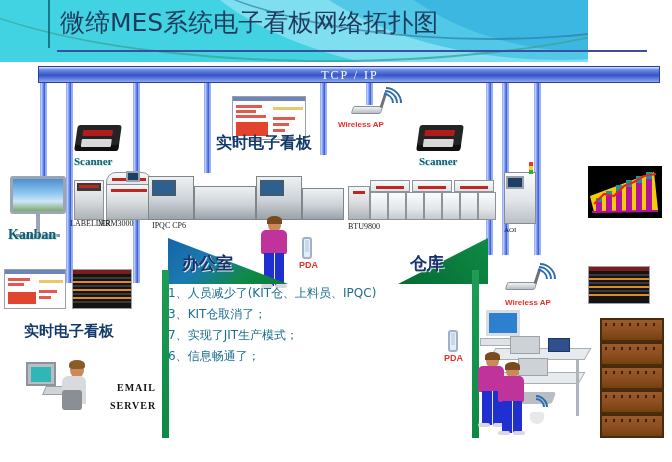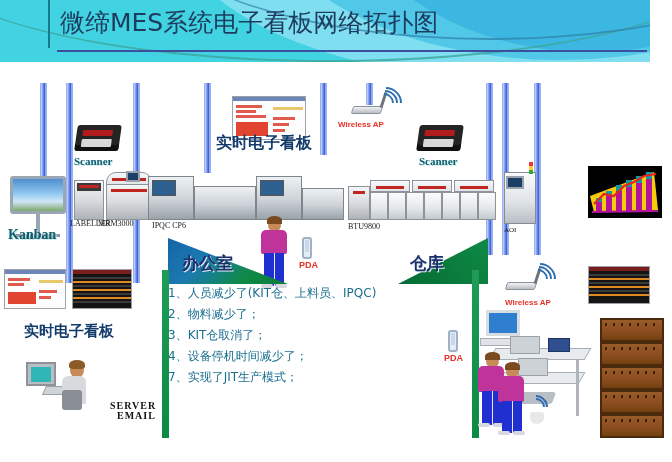--- a/index.html
+++ b/index.html
@@ -1,20 +1,20 @@
 <!DOCTYPE html>
 <html><head>
 <meta charset="utf-8">
 <style>
   html,body{margin:0;padding:0;background:#fff;}
   body{width:672px;height:462px;overflow:hidden;font-family:"Liberation Sans","DejaVu Sans",sans-serif;}
   #slide{position:relative;width:672px;height:462px;background:#ffffff;overflow:hidden;}
 
   
-  .header{position:absolute;left:0;top:0;width:650px;height:62px;overflow:hidden;background:#ec4899;}
+  .header{position:absolute;left:0;top:0;width:588px;height:62px;overflow:hidden;background:#ec4899;}
   .sw{position:absolute;border-radius:50%;}
   .sw1{left:-260px;top:-196px;width:760px;height:300px;background:#6fe0ea;}
   .sw2{left:-330px;top:-236px;width:980px;height:322px;background:#33cfe0;opacity:.75;}
   .sw3{left:170px;top:-250px;width:700px;height:330px;background:#7fdff0;}
   .sw4{left:250px;top:-300px;width:620px;height:360px;background:#49c4e6;opacity:.85;}
   .sw5{left:330px;top:-340px;width:520px;height:392px;background:#2aa9db;opacity:.55;}
   .swline{position:absolute;left:-80px;top:-150px;width:820px;height:210px;border-radius:50%;
           border-bottom:2px solid #3ea59a;background:transparent;opacity:.8;}
   .swline2{position:absolute;left:140px;top:-210px;width:700px;height:248px;border-radius:50%;
           border-bottom:2px solid #2f7fa8;background:transparent;opacity:.7;}
@@ -164,20 +164,23 @@
     <div class="sw sw3"></div>
     <div class="sw sw4"></div>
     <div class="sw sw5"></div>
     <div class="swline"></div>
     <div class="swline2"></div>
     <div class="hdr-vline"></div>
     <div class="title cn">微缔MES系统电子看板网络拓扑图</div>
   </div>
   <div class="title-rule"></div>
 
+  <div class="bus">
+    <div class="bus-label">TCP / IP</div>
+  </div>
   <div class="drop" style="left:40px;top:83px;height:100px;"></div>
   <div class="drop" style="left:66px;top:83px;height:200px;"></div>
   <div class="drop" style="left:133px;top:83px;height:200px;"></div>
   <div class="drop" style="left:204px;top:83px;height:90px;"></div>
   <div class="drop" style="left:320px;top:83px;height:72px;"></div>
   <div class="drop" style="left:366px;top:83px;height:22px;"></div>
   <div class="drop" style="left:486px;top:83px;height:172px;"></div>
   <div class="drop" style="left:502px;top:83px;height:172px;"></div>
   <div class="drop" style="left:534px;top:83px;height:172px;"></div>
 
@@ -284,21 +287,21 @@
     <div class="row" style="top:31px;"></div>
   </div>
   <div class="lbl lbl-navy cn" style="left:24px;top:322px;font-size:15px;">实时电子看板</div>
 
   <div class="srv-crt" style="left:26px;top:362px;"></div>
   <div class="srv-kb" style="left:44px;top:386px;"></div>
   <div class="srv-head" style="left:70px;top:362px;width:14px;height:16px;"></div>
   <div class="srv-hair" style="left:69px;top:360px;width:16px;height:9px;"></div>
   <div class="srv-body" style="left:62px;top:376px;width:24px;height:28px;"></div>
   <div class="srv-chair" style="left:62px;top:390px;width:20px;height:20px;"></div>
-  <div class="lbl" style="left:117px;top:382px;font-size:10px;color:#111;font-weight:bold;letter-spacing:1px;margin-top:28px;">EMAIL</div>
+  <div class="lbl" style="left:117px;top:382px;font-size:10px;color:#111;font-weight:bold;letter-spacing:1px;">EMAIL</div>
   <div class="lbl" style="left:110px;top:400px;font-size:10px;color:#111;font-weight:bold;letter-spacing:1px;">SERVER</div>
 
   <div class="person">
     <div class="p-head" style="left:268px;top:218px;width:13px;height:14px;"></div>
     <div class="p-hair" style="left:267px;top:216px;width:15px;height:8px;"></div>
     <div class="p-torso" style="left:261px;top:230px;width:26px;height:24px;"></div>
     <div class="p-legs" style="left:264px;top:253px;width:20px;height:33px;"></div>
     <div class="p-shoe" style="left:261px;top:284px;width:12px;"></div>
     <div class="p-shoe" style="left:275px;top:284px;width:12px;"></div>
   </div>
@@ -309,24 +312,23 @@
   <div class="banner-text" style="left:182px;top:252px;">办公室</div>
 
   <div class="tri-wh" style="left:398px;top:238px;"></div>
   <div class="banner-text" style="left:410px;top:252px;">仓库</div>
 
   <div class="gbar" style="left:162px;top:270px;height:168px;"></div>
   <div class="gbar" style="left:472px;top:270px;height:168px;"></div>
 
   <div class="list">
     <div class="list-item">1、人员减少了(KIT仓、上料员、IPQC)</div>
-    <div class="list-item">2、物料减少了；</div>
     <div class="list-item">3、KIT仓取消了；</div>
-    <div class="list-item">4、设备停机时间减少了；</div>
     <div class="list-item">7、实现了JIT生产模式；</div>
+    <div class="list-item">6、信息畅通了；</div>
   </div>
 
   <div class="chartimg" style="left:588px;top:166px;width:74px;height:52px;">
     <svg width="74" height="52" viewBox="0 0 74 52">
       <polygon points="2,30 66,6 70,44 6,46" fill="#f5cc0a"></polygon>
       <rect x="8" y="36" width="6" height="10" fill="#b2139c"></rect>
       <rect x="8" y="32" width="6" height="4" fill="#0f9aa0"></rect>
       <rect x="18" y="30" width="6" height="16" fill="#b2139c"></rect>
       <rect x="18" y="25" width="6" height="5" fill="#0f9aa0"></rect>
       <rect x="28" y="25" width="6" height="21" fill="#b2139c"></rect>

